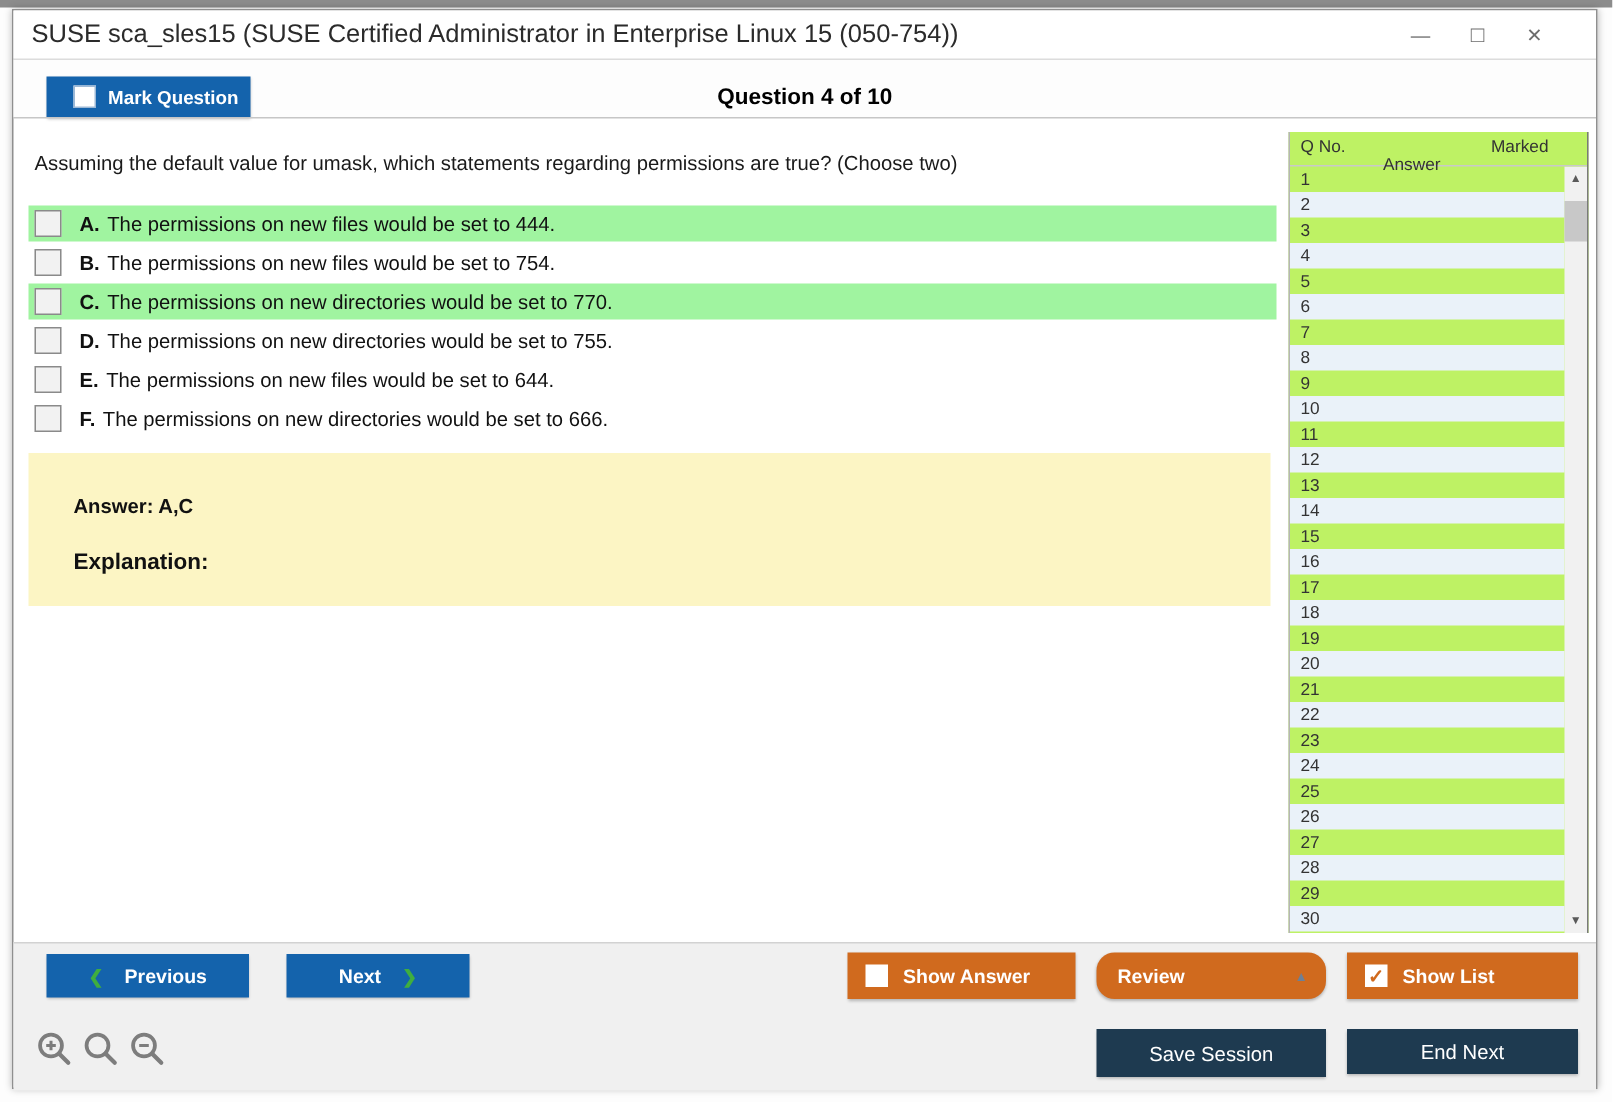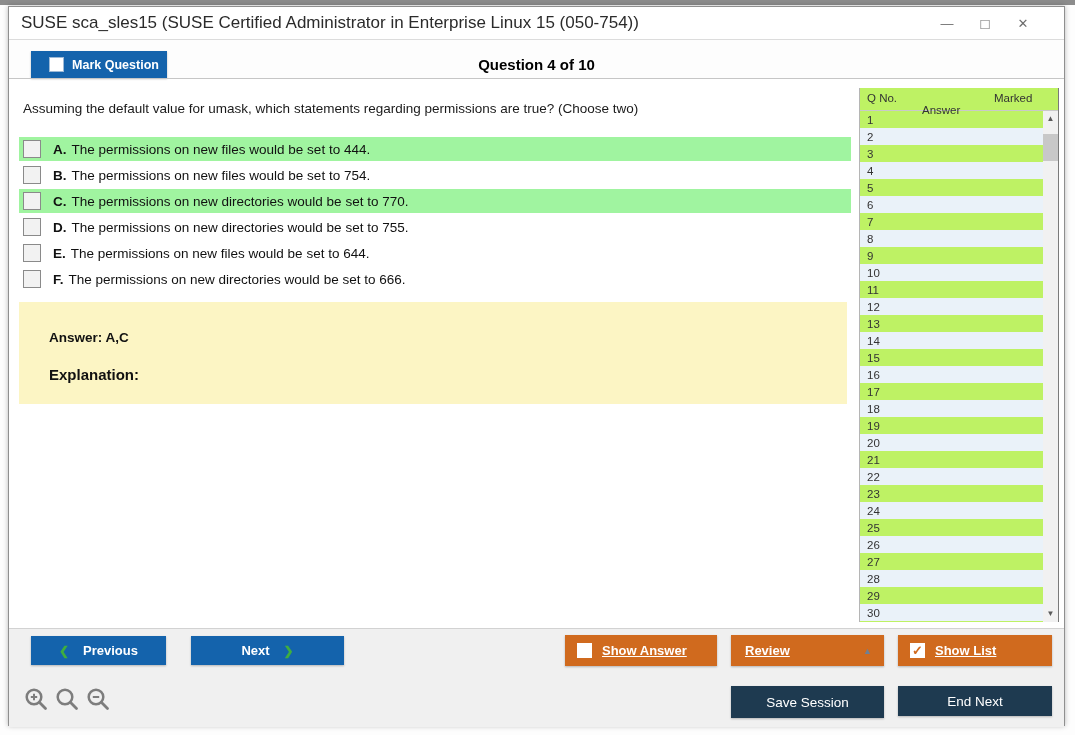--- a/index.html
+++ b/index.html
@@ -50,31 +50,31 @@
   .scroll-arrow{position:absolute;left:0;width:15px;height:16px;text-align:center;font-size:8px;
     color:#5a5a5a;line-height:16px;cursor:default;}
   .scroll-arrow.up{top:0;}
   .scroll-arrow.down{bottom:0;}
   .scroll-thumb{position:absolute;left:0;top:23px;width:15px;height:27px;background:#c8c8c8;}
   
   .footer{position:absolute;left:0;top:621px;right:0;height:98px;background:#f0f0f0;border-top:1px solid #d2d2d2;}
   .btn{position:absolute;display:flex;align-items:center;justify-content:center;color:#fff;
     font-size:13px;font-weight:bold;box-shadow:0 1px 2px rgba(0,0,0,.25);cursor:default;}
   .btn.blue{background:#1463ac;}
-  .btn.orange{background:#d06a1e;text-decoration:underline;}
+  .btn.orange{background:#d06a1e;}
   .btn.navy{background:#1e3a50;font-weight:normal;font-size:13.5px;}
   .chev{color:#3fae3f;font-size:12px;font-weight:bold;}
   .prev-btn{left:22px;top:7px;width:135px;height:29px;}
   .prev-btn .chev{margin-right:14px;}
-  .next-btn{left:182px;top:7px;width:153px;height:29px;}
+  .next-btn{left:182px;top:7px;width:122px;height:29px;}
   .next-btn .chev{margin-left:14px;}
   .show-answer-btn{left:556px;top:6px;width:152px;height:31px;justify-content:flex-start;}
   .fcb{width:15px;height:15px;background:#fff;margin:0 10px 0 12px;flex:none;display:flex;
     align-items:center;justify-content:center;font-size:13px;font-weight:bold;color:#d06a1e;}
-  .review-btn{left:722px;top:6px;width:153px;height:31px;justify-content:flex-start;padding-left:14px;box-sizing:border-box;}
+  .review-btn{left:722px;top:6px;width:153px;height:31px;justify-content:flex-start;padding-left:14px;box-sizing:border-box;border-radius:12px;}
   .review-caret{position:absolute;right:12px;top:11px;font-size:9px;color:#6e8095;}
   .show-list-btn{left:889px;top:6px;width:154px;height:31px;justify-content:flex-start;}
   .save-session-btn{left:722px;top:57px;width:153px;height:32px;}
   .end-exam-btn{left:889px;top:57px;width:154px;height:30px;}
   .zoom-tools{position:absolute;left:14px;top:57px;display:flex;gap:5px;}
   .zoom-tools svg{display:block;cursor:default;}
 </style>
 </head>
 <body>
 

